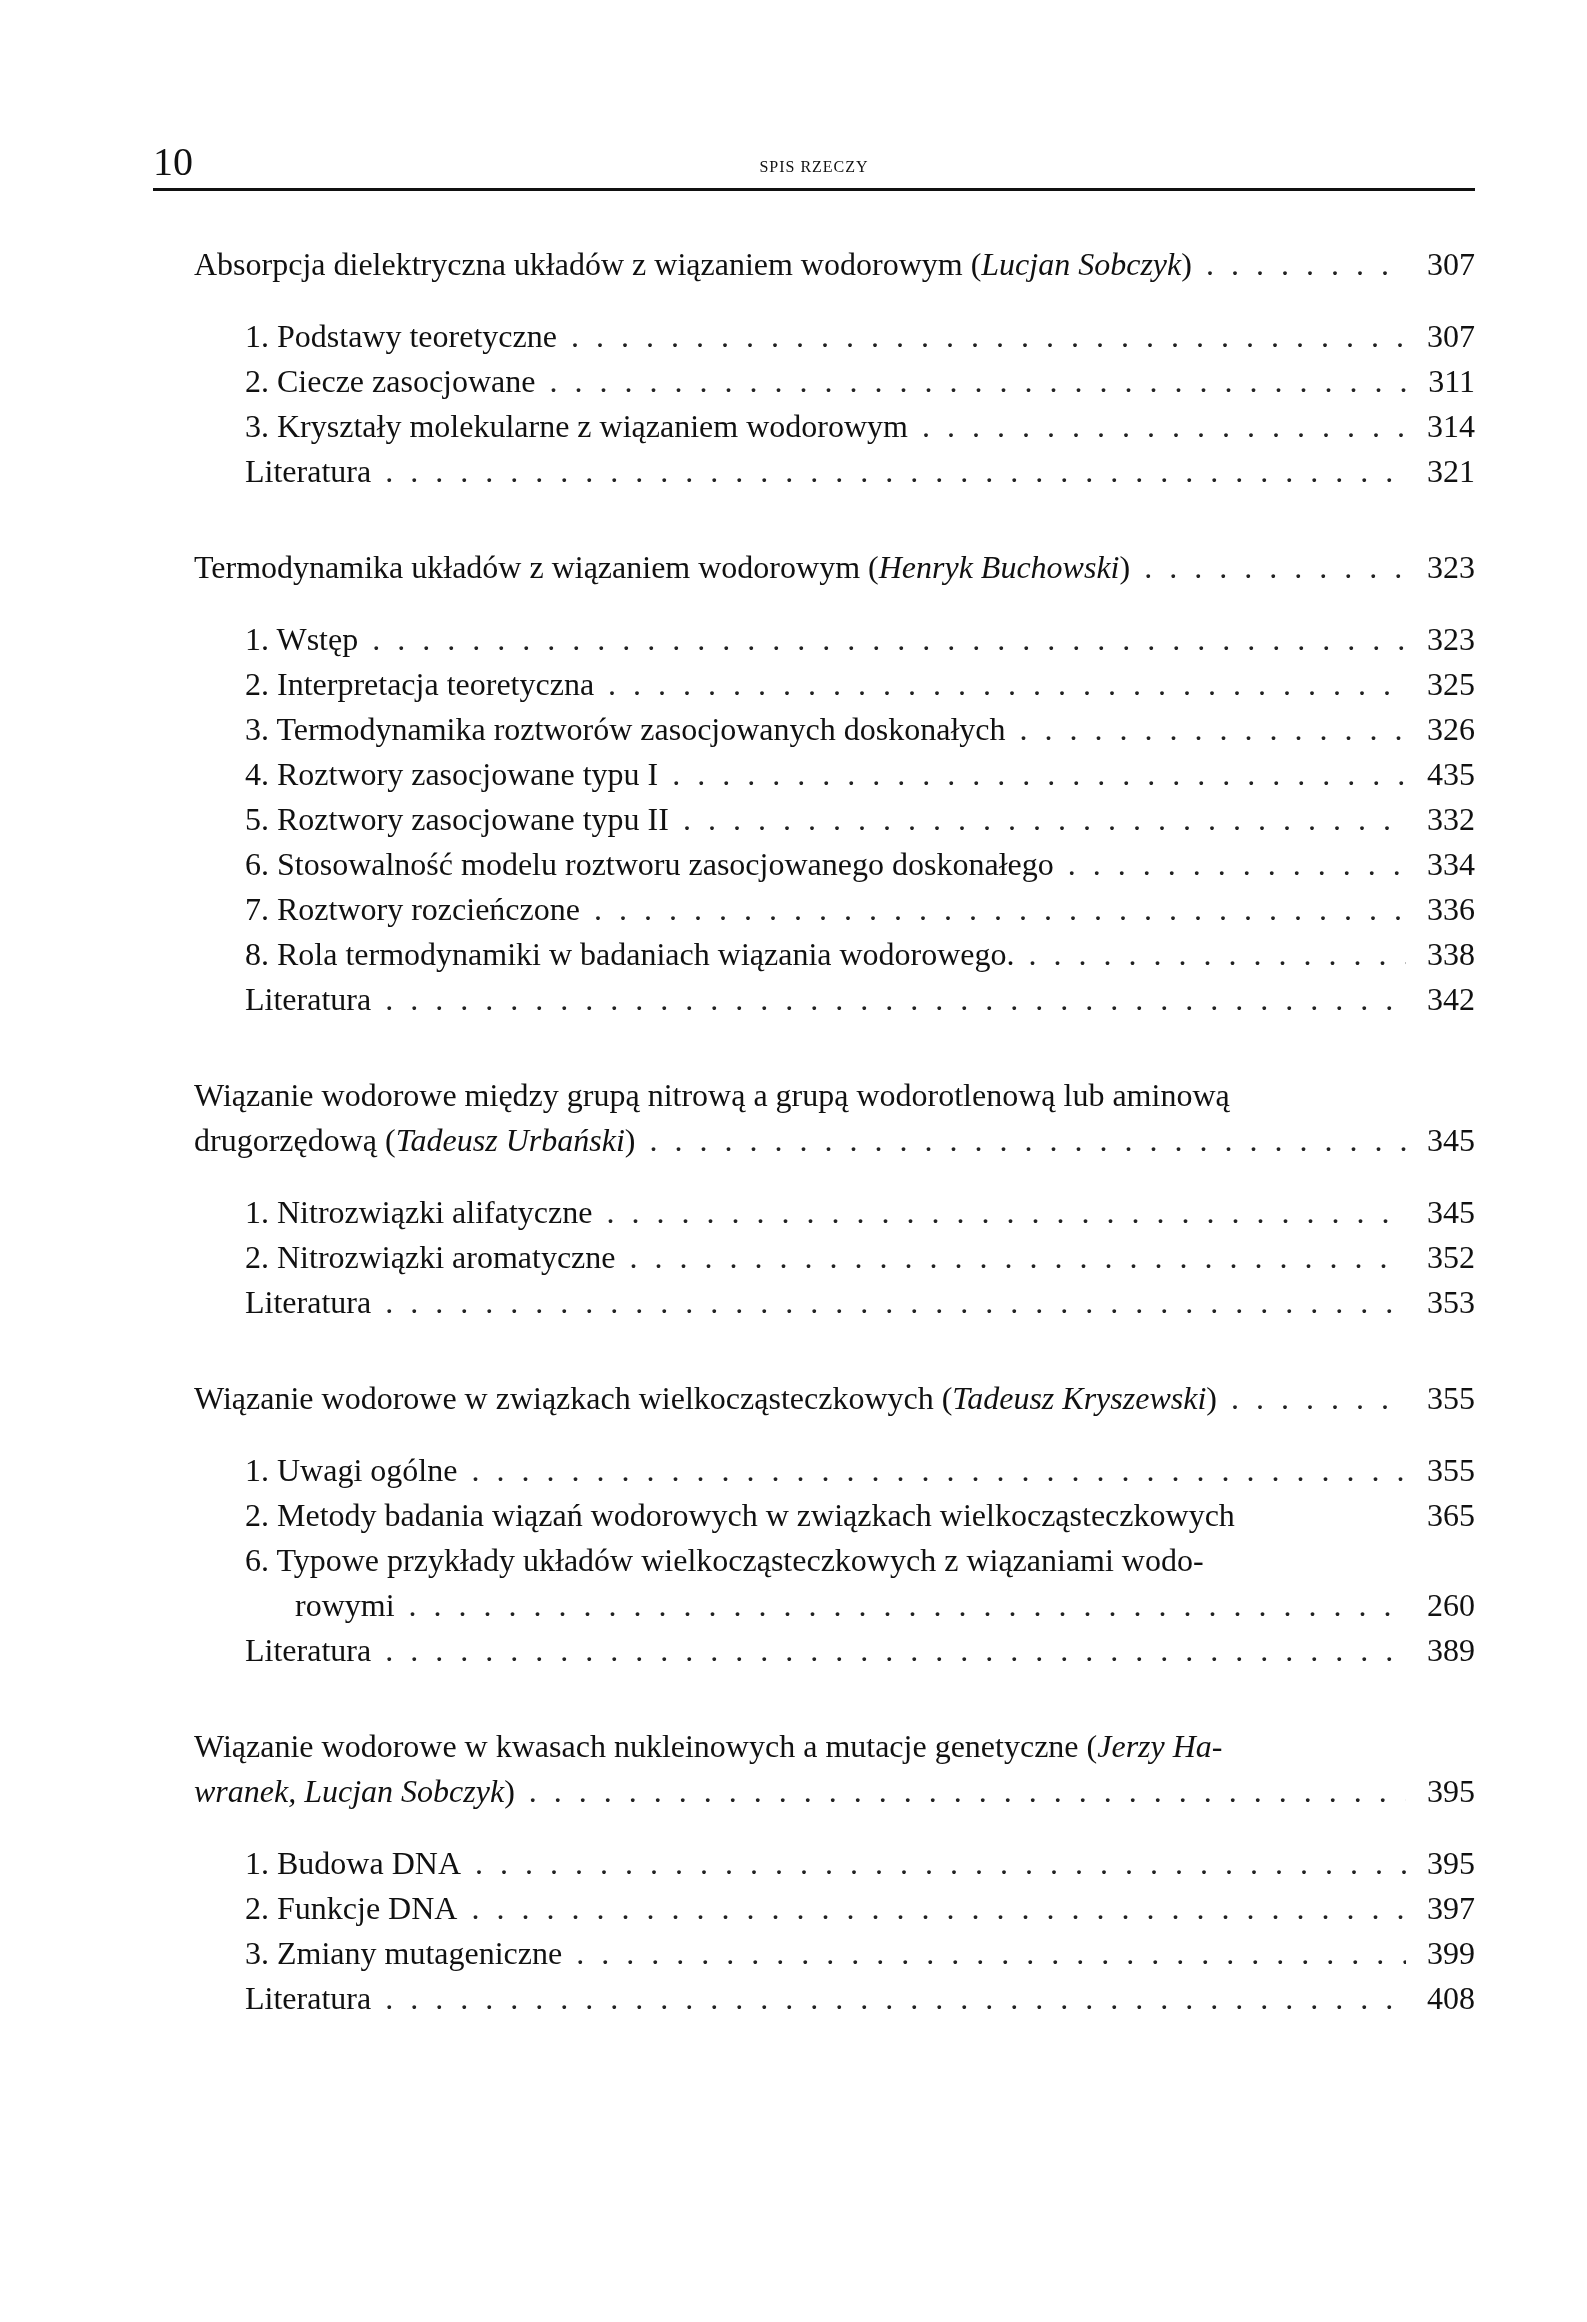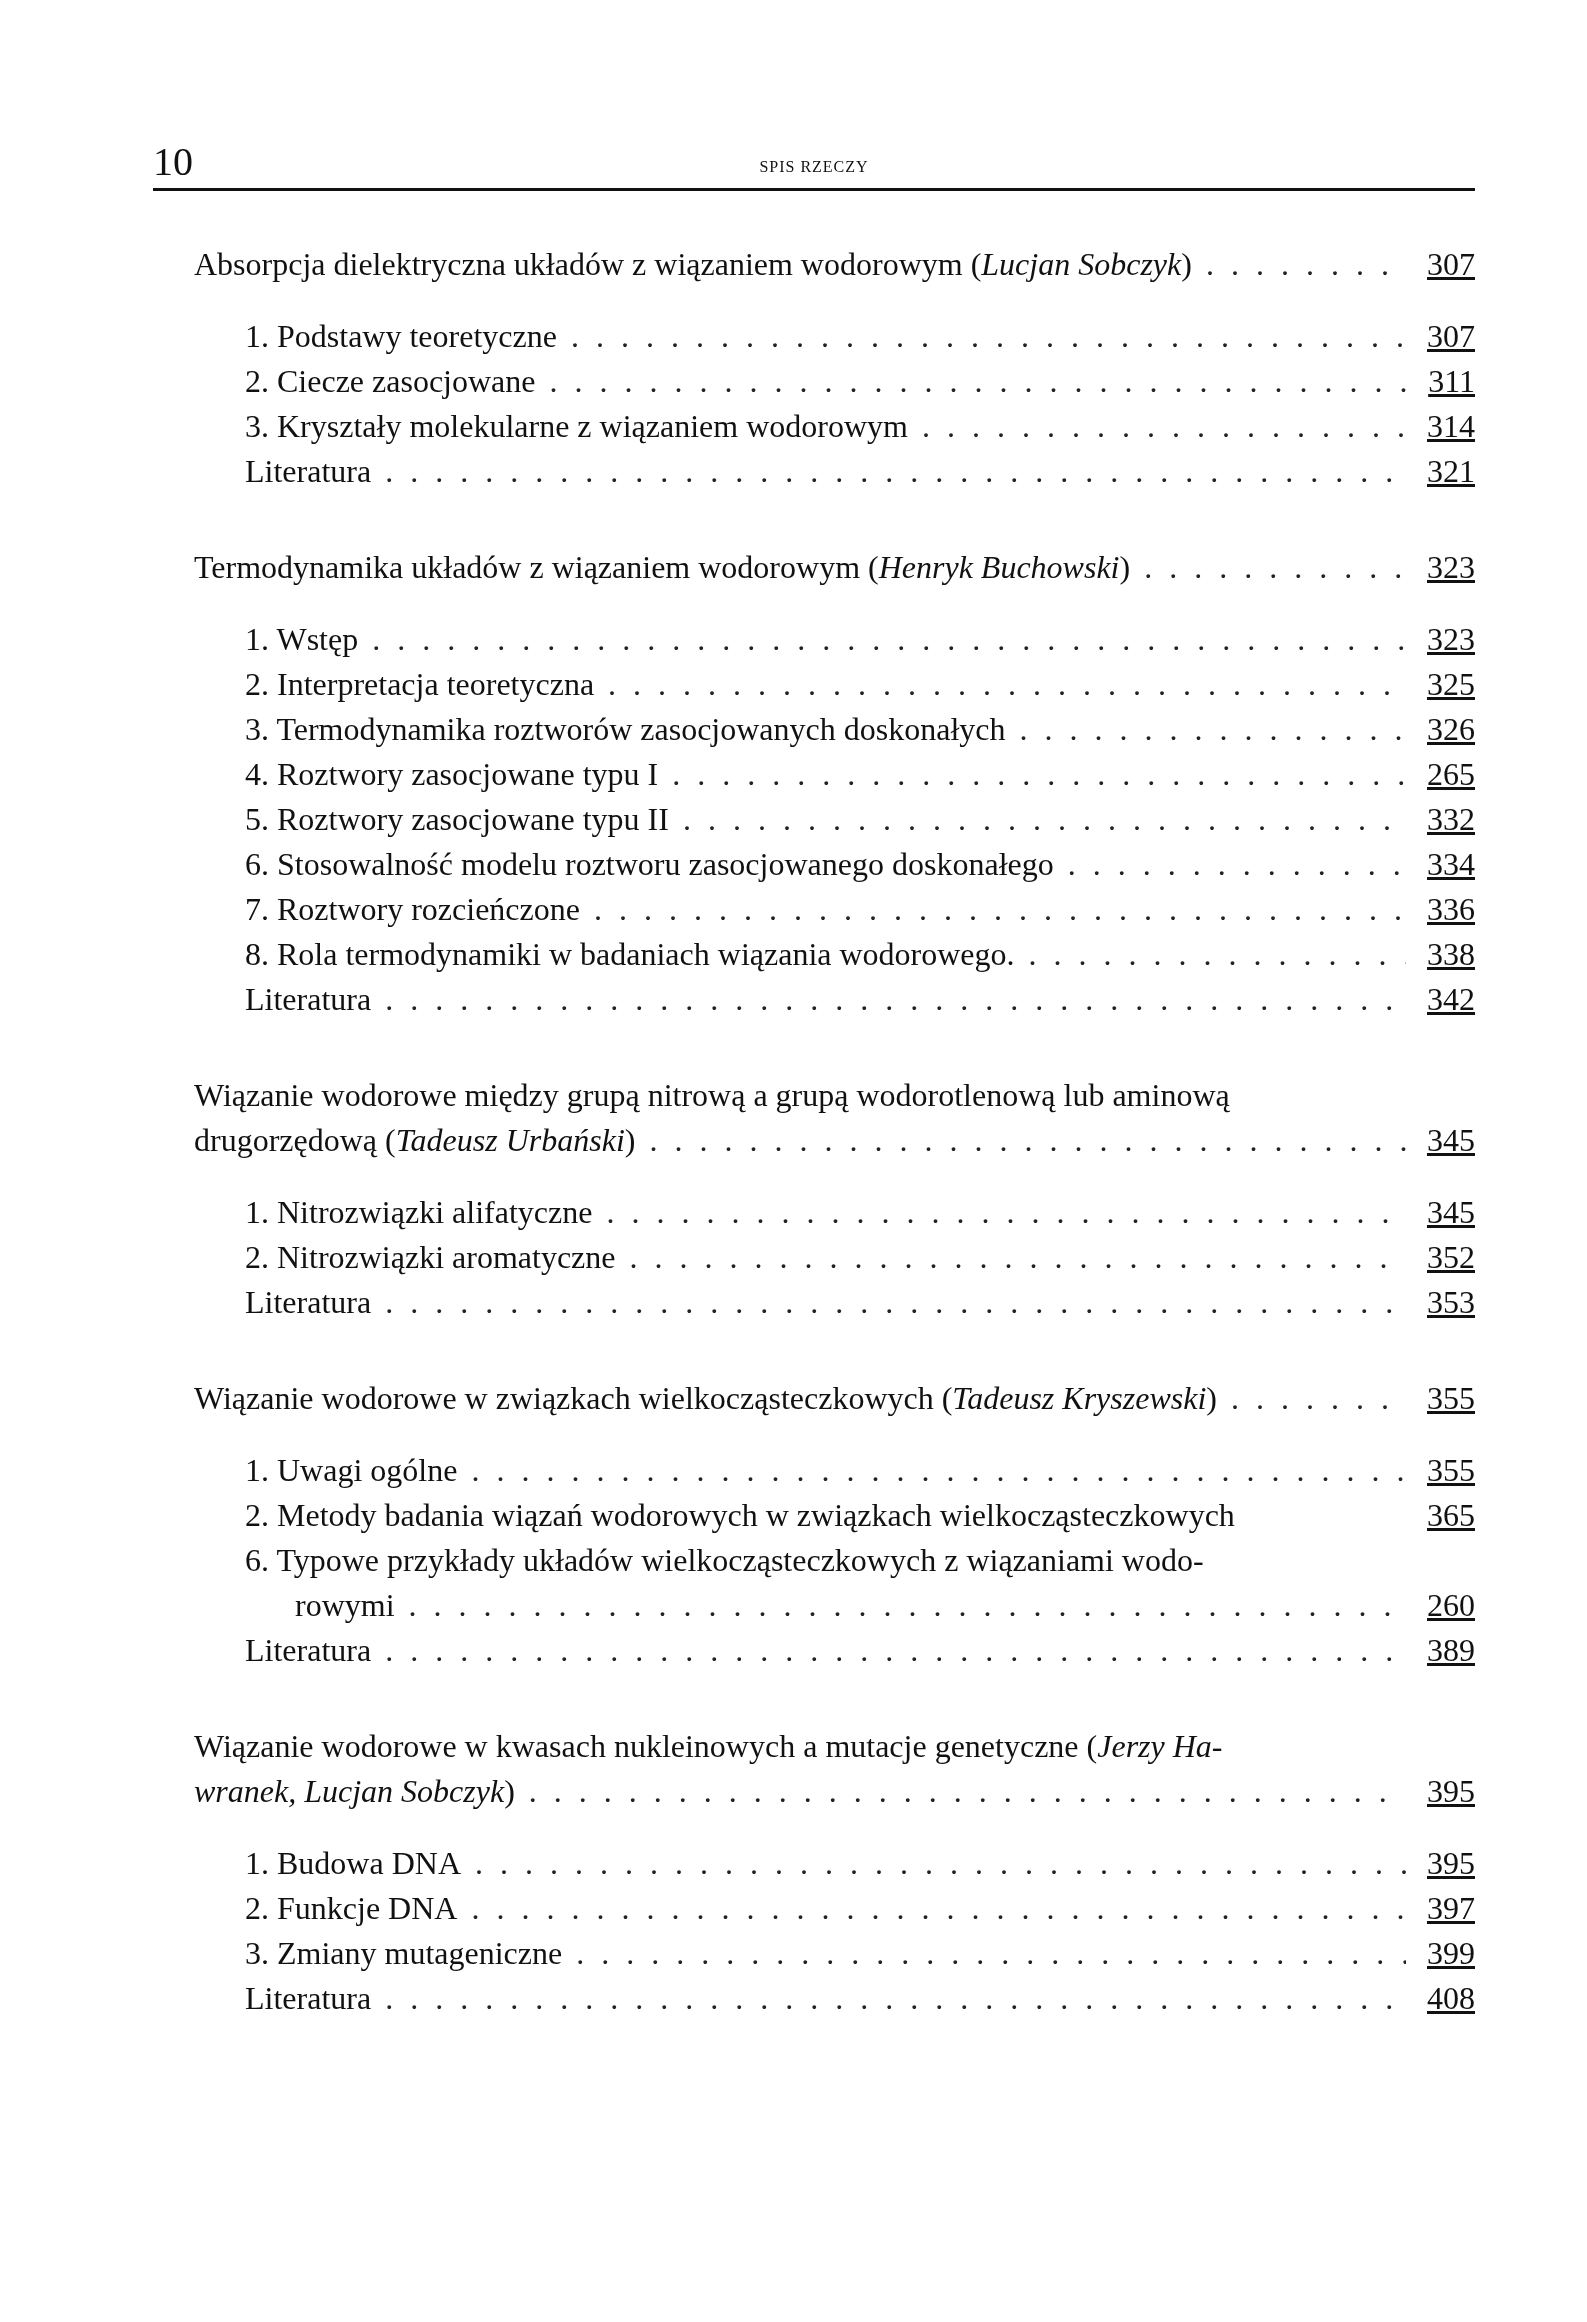--- a/index.html
+++ b/index.html
@@ -15,21 +15,21 @@
   .toc { position: absolute; left: 153px; top: 242px; width: 1322px; }
   .line { position: relative; display: flex; align-items: baseline; height: 45px;
           font-size: 32px; line-height: 45px; white-space: nowrap; }
   .line.sub { padding-left: 51px; }
   .line.cont { padding-left: 101px; }
   .line .txt { flex: 0 0 auto; margin-left: 41px; }
   .line .dots { flex: 1 1 auto; overflow: hidden; margin: 0 10px 0 14px;
                 letter-spacing: 0; color: #222; }
   .line .dots::before { content: ". . . . . . . . . . . . . . . . . . . . . . . . . . . . . . . . . . . . . . . . . . . . . . . . . . . . . . . . . . . . . . . . . . . . . . .";
                         word-spacing: 9px; }
-  .line .pg { flex: 0 0 auto; width: 59px; text-align: right; text-decoration: underline; }
+  .line .pg { flex: 0 0 auto; width: 59px; text-align: right; }
   .line.nodots .filler { flex: 1 1 auto; }
   i { font-style: italic; }
   .gap-section { height: 27px; }
   .gap-chapter { height: 51px; }
 </style>
 </head>
 <body>
 
 <div class="page">
 
@@ -87,21 +87,21 @@
         <span class="pg">325</span>
       </div>
     <div class="line sub">
         <span class="txt">3. Termodynamika roztworów zasocjowanych doskonałych</span>
         <span class="dots"></span>
         <span class="pg">326</span>
       </div>
     <div class="line sub">
         <span class="txt">4. Roztwory zasocjowane typu I</span>
         <span class="dots"></span>
-        <span class="pg">265</span>
+        <span class="pg">435</span>
       </div>
     <div class="line sub">
         <span class="txt">5. Roztwory zasocjowane typu II</span>
         <span class="dots"></span>
         <span class="pg">332</span>
       </div>
     <div class="line sub">
         <span class="txt">6. Stosowalność modelu roztworu zasocjowanego doskonałego</span>
         <span class="dots"></span>
         <span class="pg">334</span>

